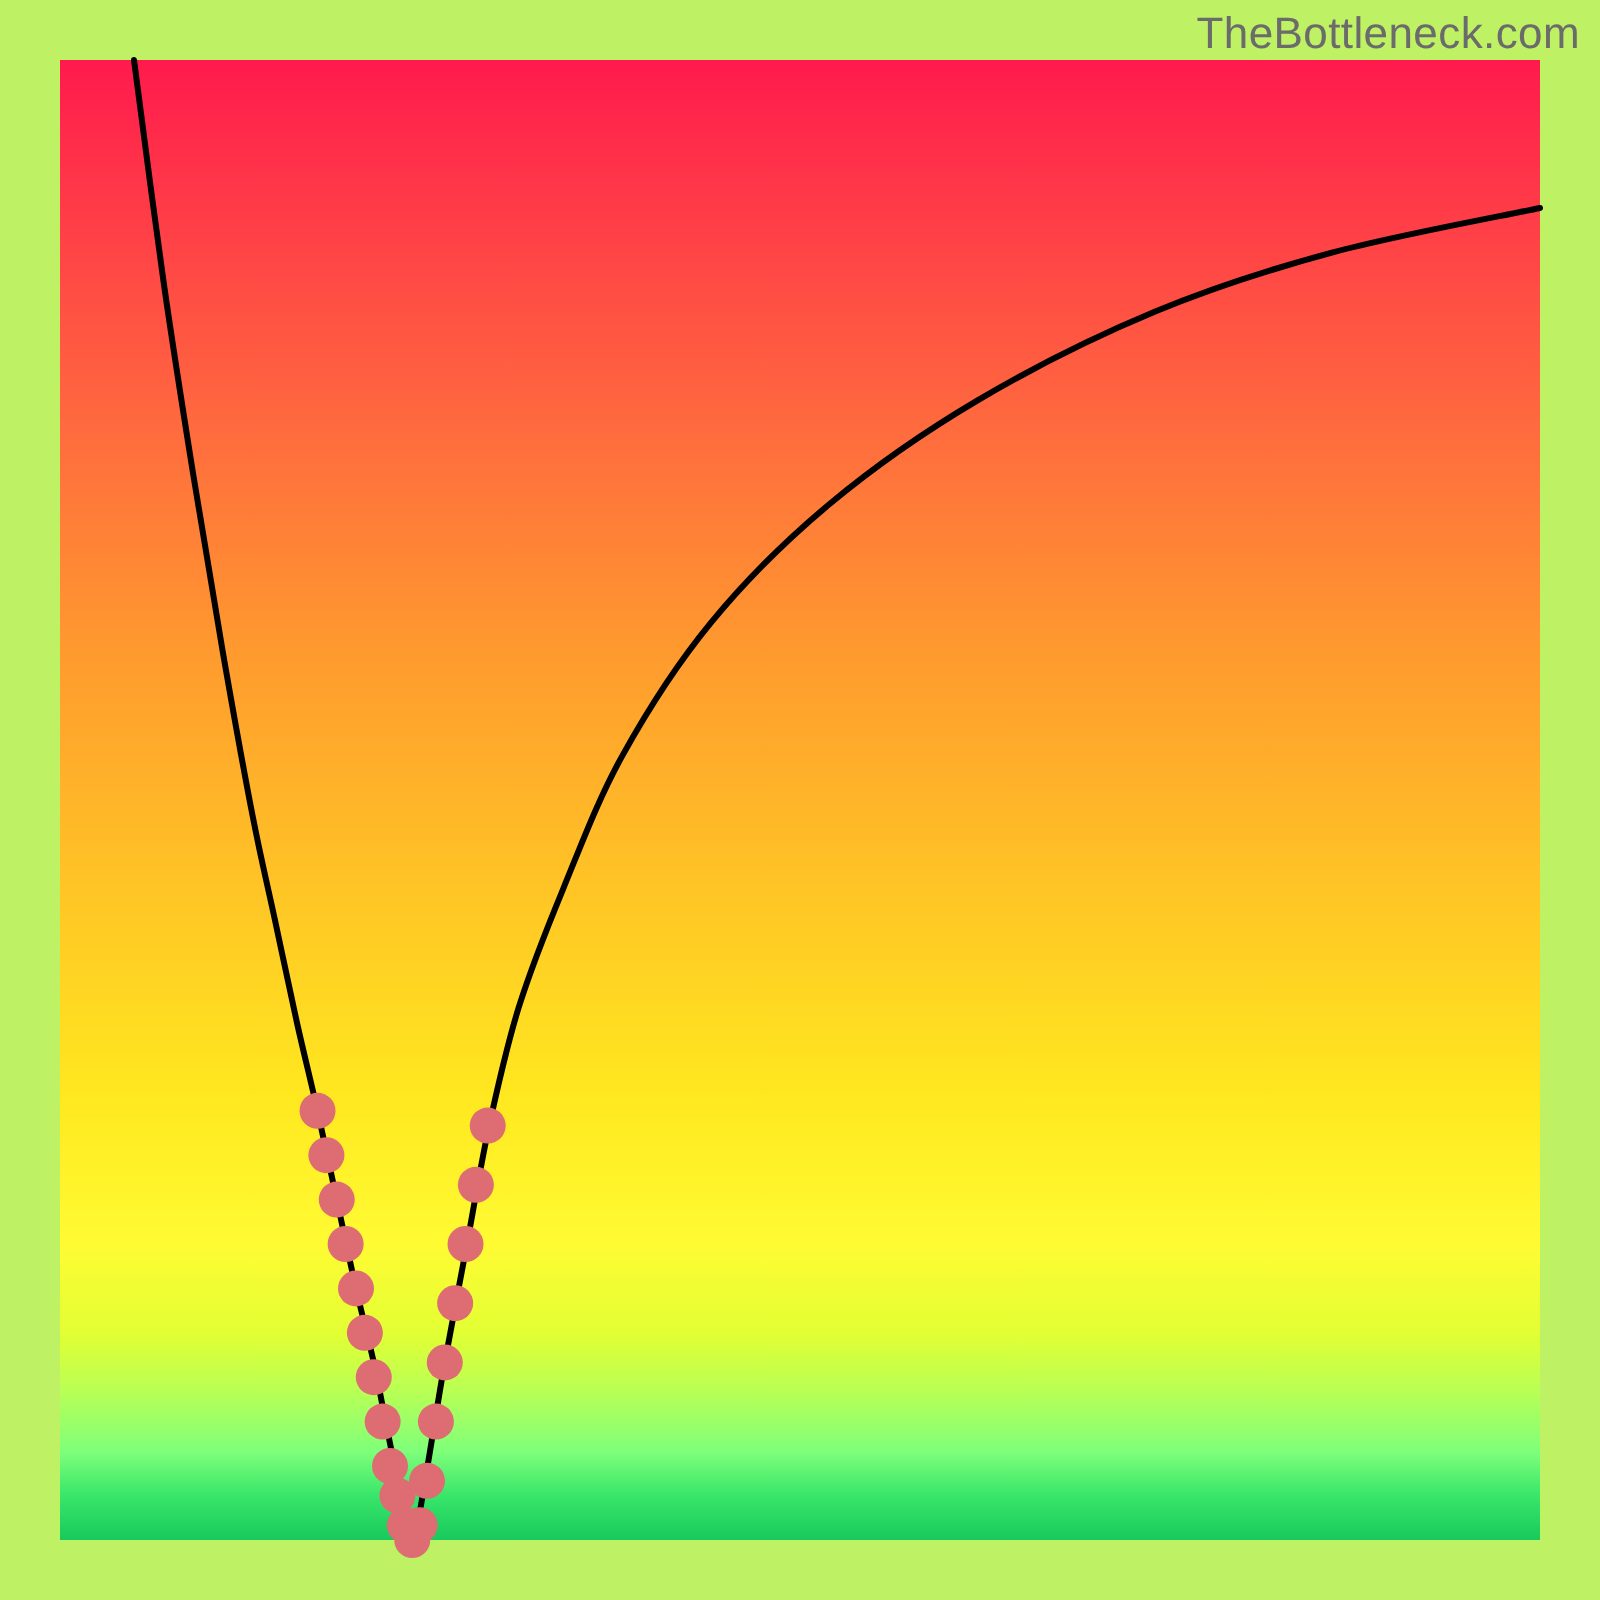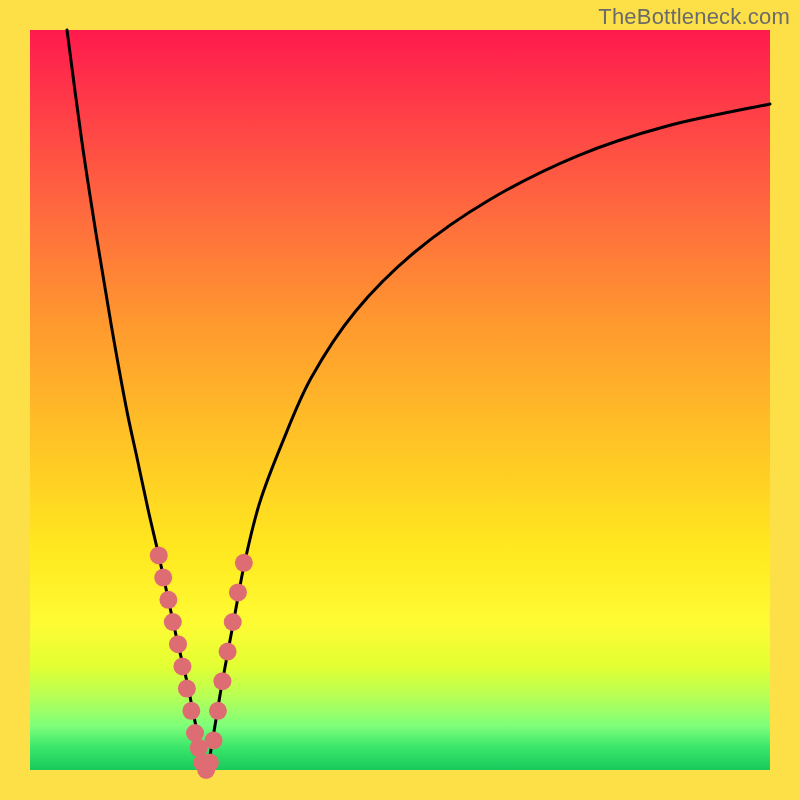--- a/index.html
+++ b/index.html
@@ -10,21 +10,21 @@
     background: #000;
     overflow: hidden;
     font-family: Arial, Helvetica, sans-serif;
   }
   .frame {
     position: absolute;
     top: 0;
     left: 0;
     width: 800px;
     height: 800px;
-    background: #fde047;
+    background: #bef264;
   }
   .plot-bg {
     position: absolute;
     top: 30px;
     left: 30px;
     width: 740px;
     height: 740px;
     background: linear-gradient(to bottom,
       #ff1a4d 0%,
       #ff3b48 10%,

